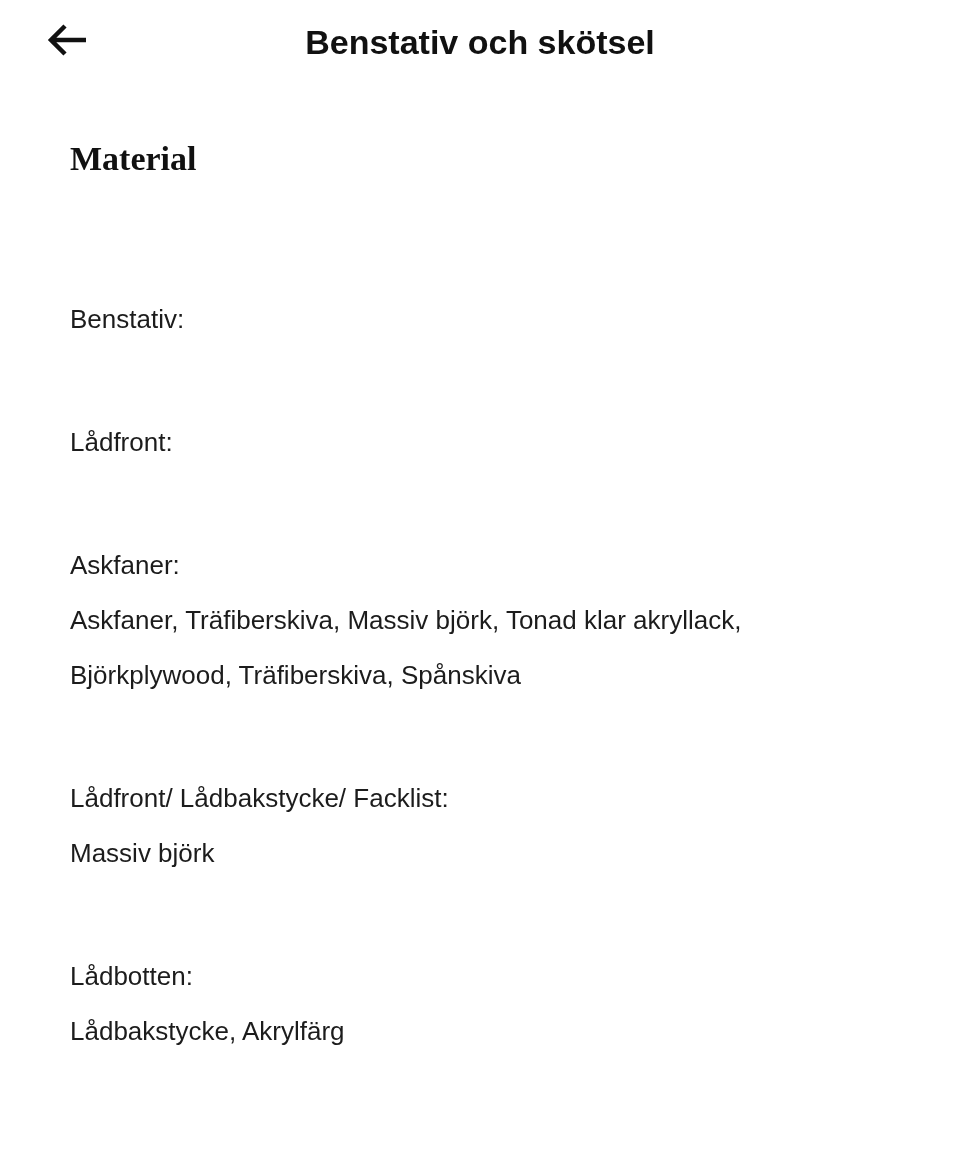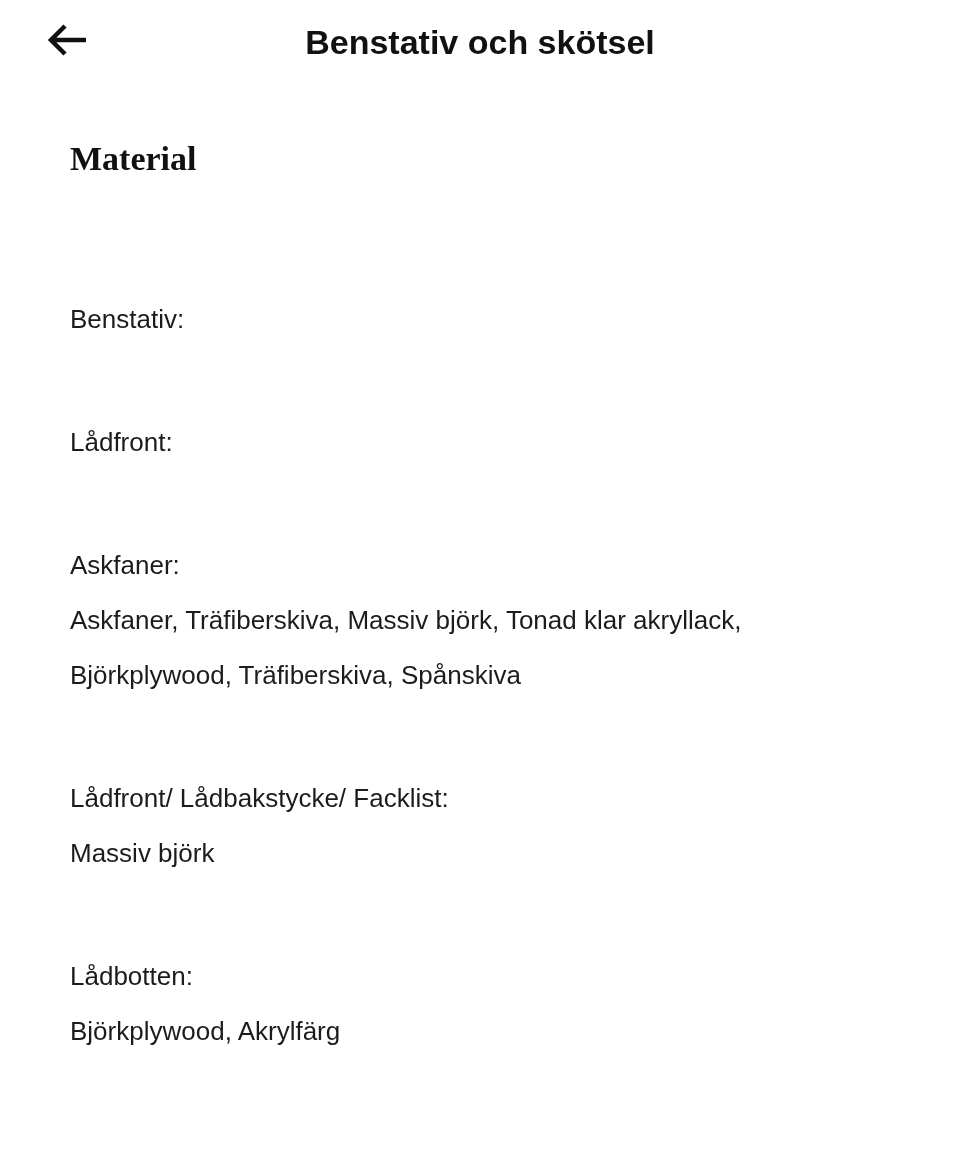--- a/index.html
+++ b/index.html
@@ -91,15 +91,15 @@
     <div class="material-value">Askfaner, Träfiberskiva, Massiv björk, Tonad klar akryllack, Björkplywood, Träfiberskiva, Spånskiva</div>
   </section>
 
   <section class="material-section">
     <div class="material-label">Lådfront/ Lådbakstycke/ Facklist:</div>
     <div class="material-value">Massiv björk</div>
   </section>
 
   <section class="material-section">
     <div class="material-label">Lådbotten:</div>
-    <div class="material-value">Björkplywood, Akrylfärg</div>
+    <div class="material-value">Lådbakstycke, Akrylfärg</div>
   </section>
 </main>
 
 </body></html>

